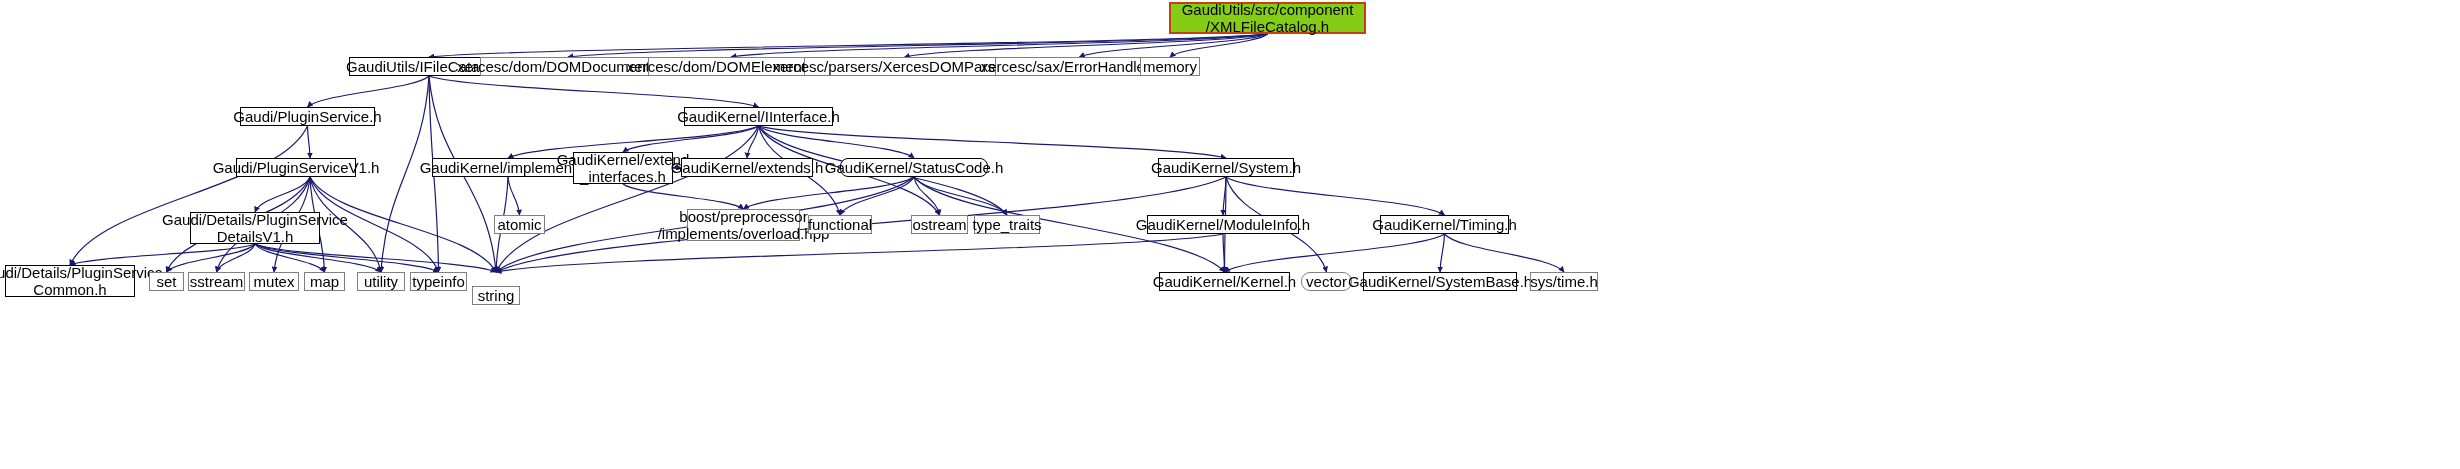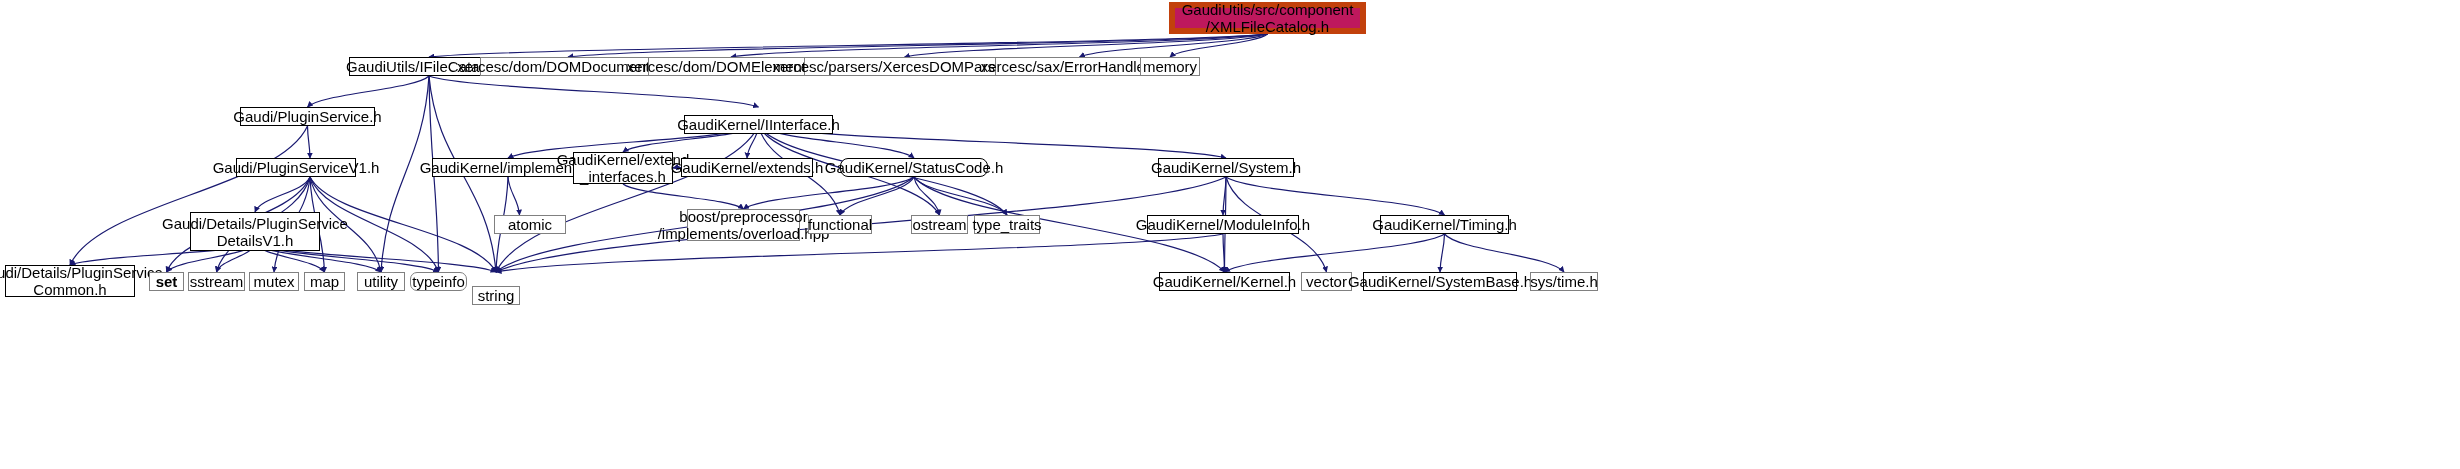--- a/index.html
+++ b/index.html
@@ -22,22 +22,22 @@
     line-height:17px;
     display:flex;
     align-items:center;
     justify-content:center;
     text-align:center;
     white-space:pre-line;
     z-index:5;
     padding:0 4px;
   }
   .node.root{
-    background:#be185d;
-    border:6px solid #c2410c;
+    background:#84cc16;
+    border:2px solid #c2410c;
   }
   .node.strong{
     border:1px solid #000000;
   }
 </style>
 </head>
 <body>
 
 <div id="canvas">
   <svg id="edges" xmlns="http://www.w3.org/2000/svg">
@@ -110,45 +110,45 @@
   <div id="node-layer">
       <div class="node root" style="left: 1169px; top: 2px; width: 197px; height: 32px;">GaudiUtils/src/component
 /XMLFileCatalog.h</div>
       <div class="node strong" style="left: 349px; top: 57px; width: 160px; height: 19px;">GaudiUtils/IFileCatalog.h</div>
       <div class="node" style="left: 480px; top: 57px; width: 176px; height: 19px;">xercesc/dom/DOMDocument.hpp</div>
       <div class="node" style="left: 648px; top: 57px; width: 166px; height: 19px;">xercesc/dom/DOMElement.hpp</div>
       <div class="node" style="left: 804px; top: 57px; width: 201px; height: 19px;">xercesc/parsers/XercesDOMParser.hpp</div>
       <div class="node" style="left: 995px; top: 57px; width: 169px; height: 19px;">xercesc/sax/ErrorHandler.hpp</div>
       <div class="node" style="left: 1140px; top: 57px; width: 60px; height: 19px;">memory</div>
       <div class="node strong" style="left: 240px; top: 107px; width: 135px; height: 19px;">Gaudi/PluginService.h</div>
-      <div class="node strong" style="left: 684px; top: 107px; width: 149px; height: 19px; margin-top: 8px;">GaudiKernel/IInterface.h</div>
+      <div class="node strong" style="left: 684px; top: 107px; width: 149px; height: 19px;">GaudiKernel/IInterface.h</div>
       <div class="node strong" style="left: 236px; top: 158px; width: 120px; height: 19px;">Gaudi/PluginServiceV1.h</div>
       <div class="node strong" style="left: 432px; top: 158px; width: 152px; height: 19px;">GaudiKernel/implements.h</div>
       <div class="node strong" style="left: 573px; top: 152px; width: 100px; height: 32px;">GaudiKernel/extend
 _interfaces.h</div>
       <div class="node strong" style="left: 681px; top: 158px; width: 132px; height: 19px;">GaudiKernel/extends.h</div>
       <div class="node strong" style="left: 840px; top: 158px; width: 148px; height: 19px; border-radius: 8px;">GaudiKernel/StatusCode.h</div>
       <div class="node strong" style="left: 1158px; top: 158px; width: 136px; height: 19px;">GaudiKernel/System.h</div>
-      <div class="node strong" style="left: 190px; top: 212px; width: 130px; height: 39px;">Gaudi/Details/PluginService
+      <div class="node strong" style="left: 190px; top: 212px; width: 130px; height: 32px;">Gaudi/Details/PluginService
 DetailsV1.h</div>
-      <div class="node" style="left: 494px; top: 215px; width: 72px; height: 19px;">atomic</div>
+      <div class="node" style="left: 494px; top: 215px; width: 51px; height: 19px;">atomic</div>
       <div class="node" style="left: 687px; top: 209px; width: 113px; height: 32px;">boost/preprocessor
 /implements/overload.hpp</div>
       <div class="node" style="left: 808px; top: 215px; width: 64px; height: 19px;">functional</div>
       <div class="node" style="left: 911px; top: 215px; width: 57px; height: 19px;">ostream</div>
       <div class="node" style="left: 974px; top: 215px; width: 66px; height: 19px;">type_traits</div>
       <div class="node strong" style="left: 1147px; top: 215px; width: 152px; height: 19px;">GaudiKernel/ModuleInfo.h</div>
       <div class="node strong" style="left: 1380px; top: 215px; width: 129px; height: 19px;">GaudiKernel/Timing.h</div>
       <div class="node strong" style="left: 5px; top: 265px; width: 130px; height: 32px;">Gaudi/Details/PluginService
 Common.h</div>
-      <div class="node" style="left: 149px; top: 272px; width: 35px; height: 19px; font-weight: bold;">set</div>
+      <div class="node" style="left: 149px; top: 272px; width: 35px; height: 19px;">set</div>
       <div class="node" style="left: 188px; top: 272px; width: 57px; height: 19px;">sstream</div>
       <div class="node" style="left: 249px; top: 272px; width: 50px; height: 19px;">mutex</div>
       <div class="node" style="left: 304px; top: 272px; width: 41px; height: 19px;">map</div>
       <div class="node" style="left: 357px; top: 272px; width: 48px; height: 19px;">utility</div>
-      <div class="node" style="left: 410px; top: 272px; width: 57px; height: 19px; border-radius: 7px;">typeinfo</div>
+      <div class="node" style="left: 410px; top: 272px; width: 57px; height: 19px;">typeinfo</div>
       <div class="node" style="left: 472px; top: 272px; width: 48px; height: 19px; margin-top: 14px;">string</div>
       <div class="node strong" style="left: 1159px; top: 272px; width: 131px; height: 19px;">GaudiKernel/Kernel.h</div>
-      <div class="node" style="left: 1301px; top: 272px; width: 51px; height: 19px;">vector</div>
+      <div class="node" style="left: 1301px; top: 272px; width: 51px; height: 19px; border-radius: 9px;">vector</div>
       <div class="node strong" style="left: 1363px; top: 272px; width: 154px; height: 19px;">GaudiKernel/SystemBase.h</div>
       <div class="node" style="left: 1530px; top: 272px; width: 68px; height: 19px;">sys/time.h</div>
     </div>
 </div>
 
 </body></html>

